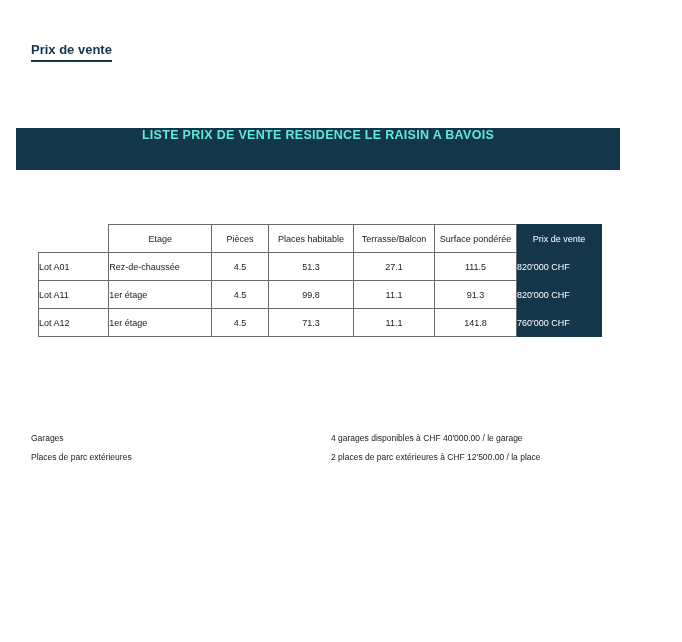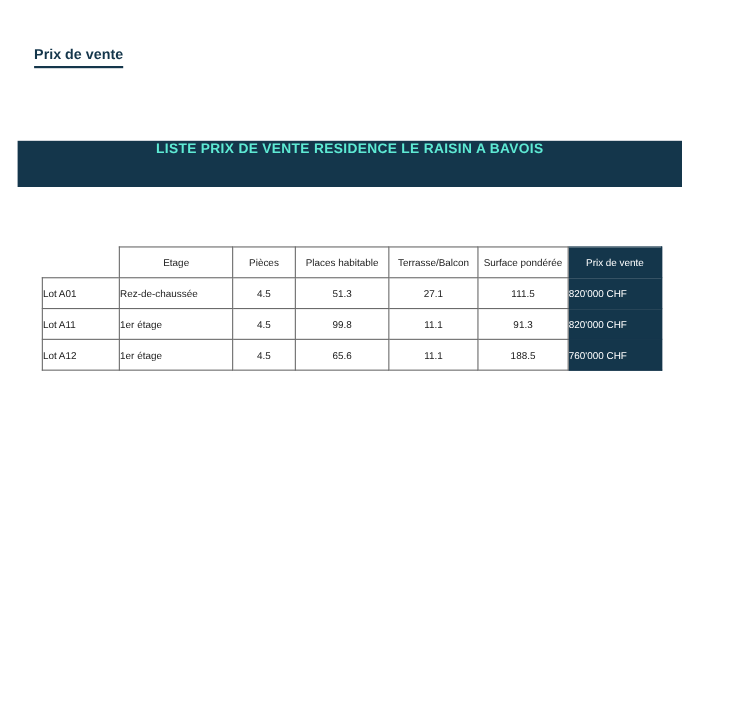--- a/index.html
+++ b/index.html
@@ -175,22 +175,32 @@
         <td class="cell-center">4.5</td>
         <td class="cell-center">99.8</td>
         <td class="cell-center">11.1</td>
         <td class="cell-center">91.3</td>
         <td class="td-prix">820'000 CHF</td>
       </tr>
       <tr>
         <td class="cell-left">Lot A12</td>
         <td class="cell-left">1er étage</td>
         <td class="cell-center">4.5</td>
-        <td class="cell-center">65.6</td>
+        <td class="cell-center">71.3</td>
         <td class="cell-center">11.1</td>
-        <td class="cell-center">188.5</td>
+        <td class="cell-center">141.8</td>
         <td class="td-prix">760'000 CHF</td>
       </tr>
     </tbody>
   </table>
 
+  <div class="notes">
+    <div class="note-row">
+      <div class="note-label">Garages</div>
+      <div class="note-value">4 garages disponibles à CHF 40'000.00 / le garage</div>
+    </div>
+    <div class="note-row">
+      <div class="note-label">Places de parc extérieures</div>
+      <div class="note-value">2 places de parc extérieures à CHF 12'500.00 / la place</div>
+    </div>
+  </div>
 
 </div>
 
 </body></html>

